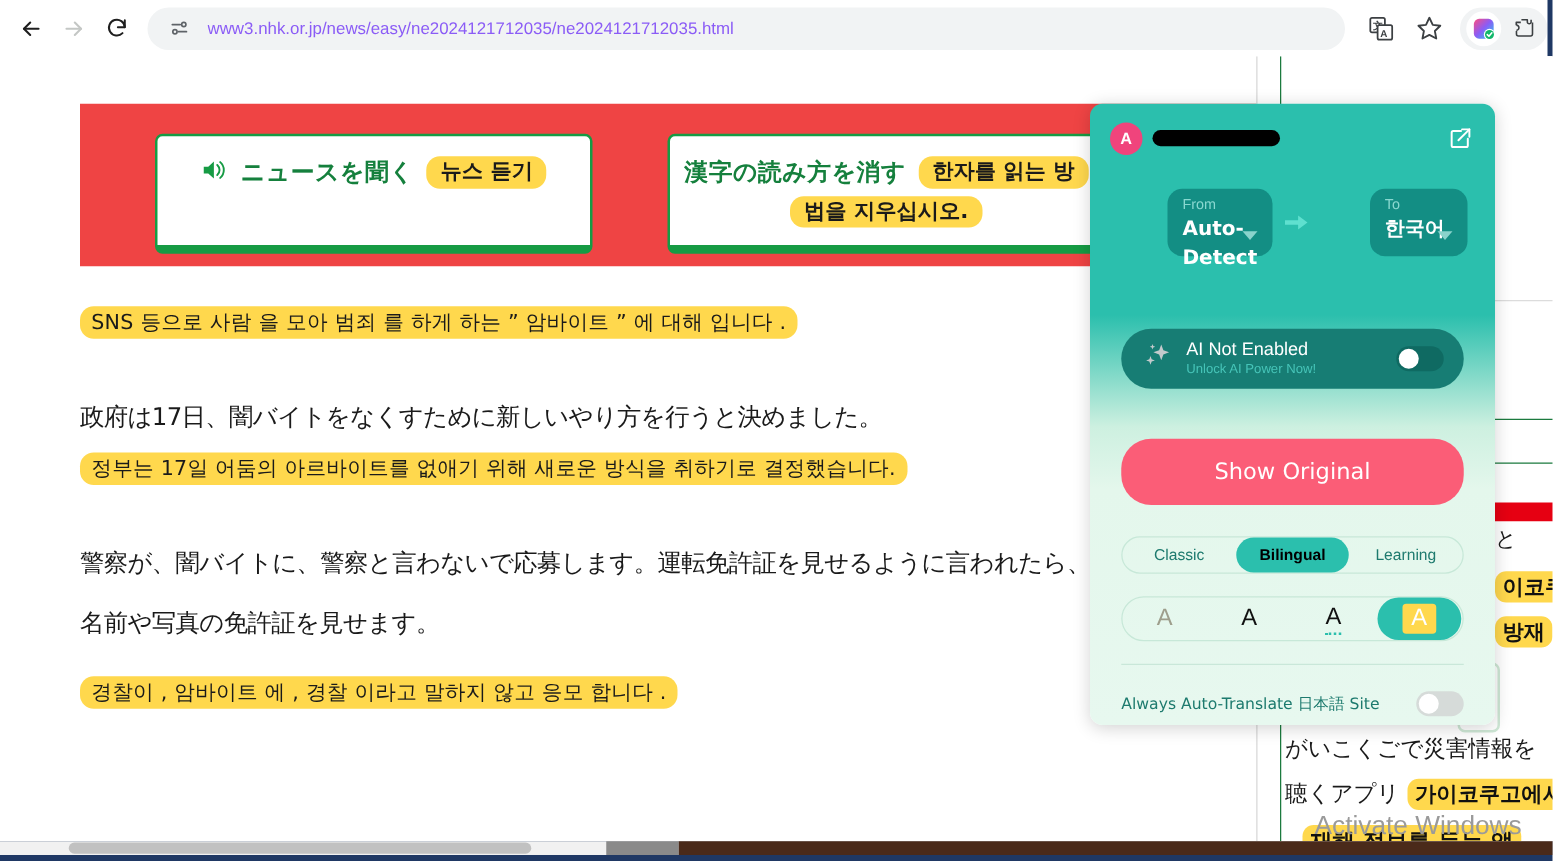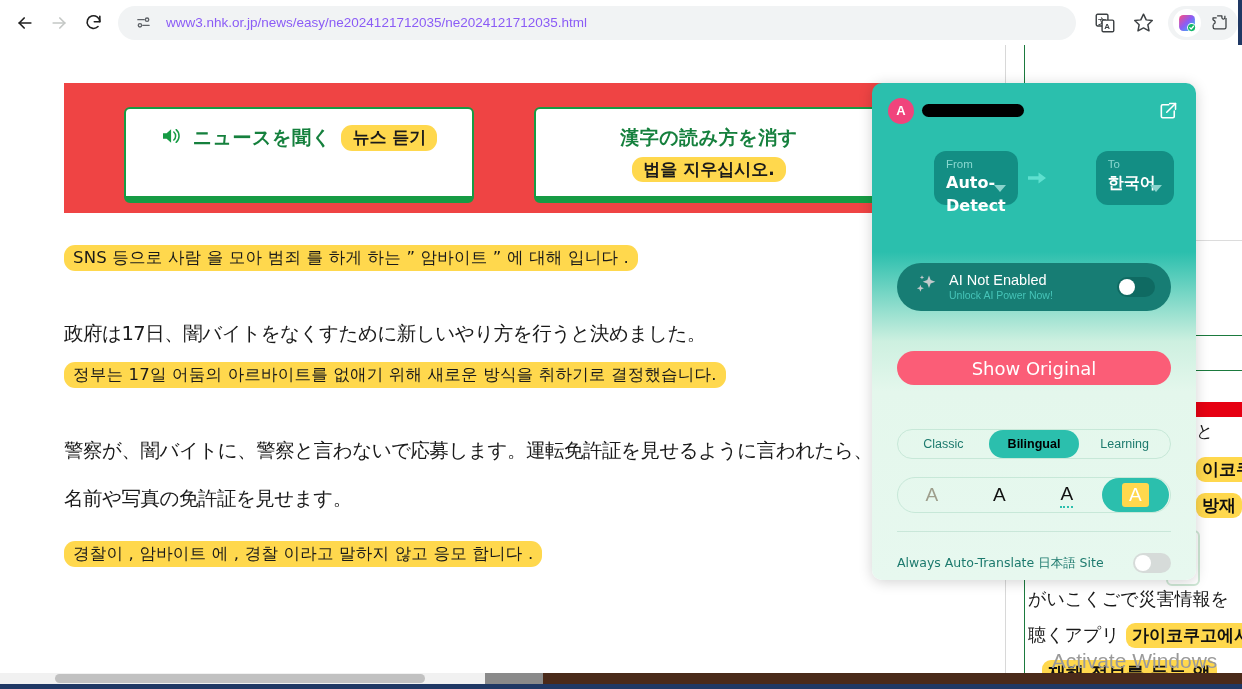--- a/index.html
+++ b/index.html
@@ -343,21 +343,21 @@
   .toggle .knob {
     position: absolute; top: 2px; left: 2px;
     width: 16px; height: 16px; border-radius: 50%;
     background: #ffffff;
   }
   .toggle.grey { background: #d6dbd9; }
   .toggle.grey .knob { background: #ffffff; }
 
   #tp-show-original {
     position: absolute; top: 268px; left: 25px;
-    width: 274px; height: 34px;
+    width: 274px; height: 53px;
     background: #fb5d77;
     border-radius: 24px;
     color: #ffffff;
     font-size: 18px;
     display: flex; align-items: center; justify-content: center;
     font-family: "DejaVu Sans", sans-serif;
   }
 
   #tp-modes {
     position: absolute; top: 346px; left: 25px;
@@ -552,20 +552,21 @@
             </svg>
           </span>
           <span class="jp-label">ニュースを聞く</span>
           <span class="kr-hl">뉴스 듣기</span>
         </div>
       </div>
 
       <div class="tool-btn" id="tool-furigana">
         <div class="tool-line">
           <span class="jp-label">漢字の読み方を消す</span>
+          <span class="kr-hl">한자를 읽는 방</span>
         </div>
         <div class="tool-line" style="margin-top:6px;">
           <span class="kr-hl">법을 지우십시오.</span>
         </div>
       </div>
     </div>
 
     <div id="article">
 
       <div class="para">

